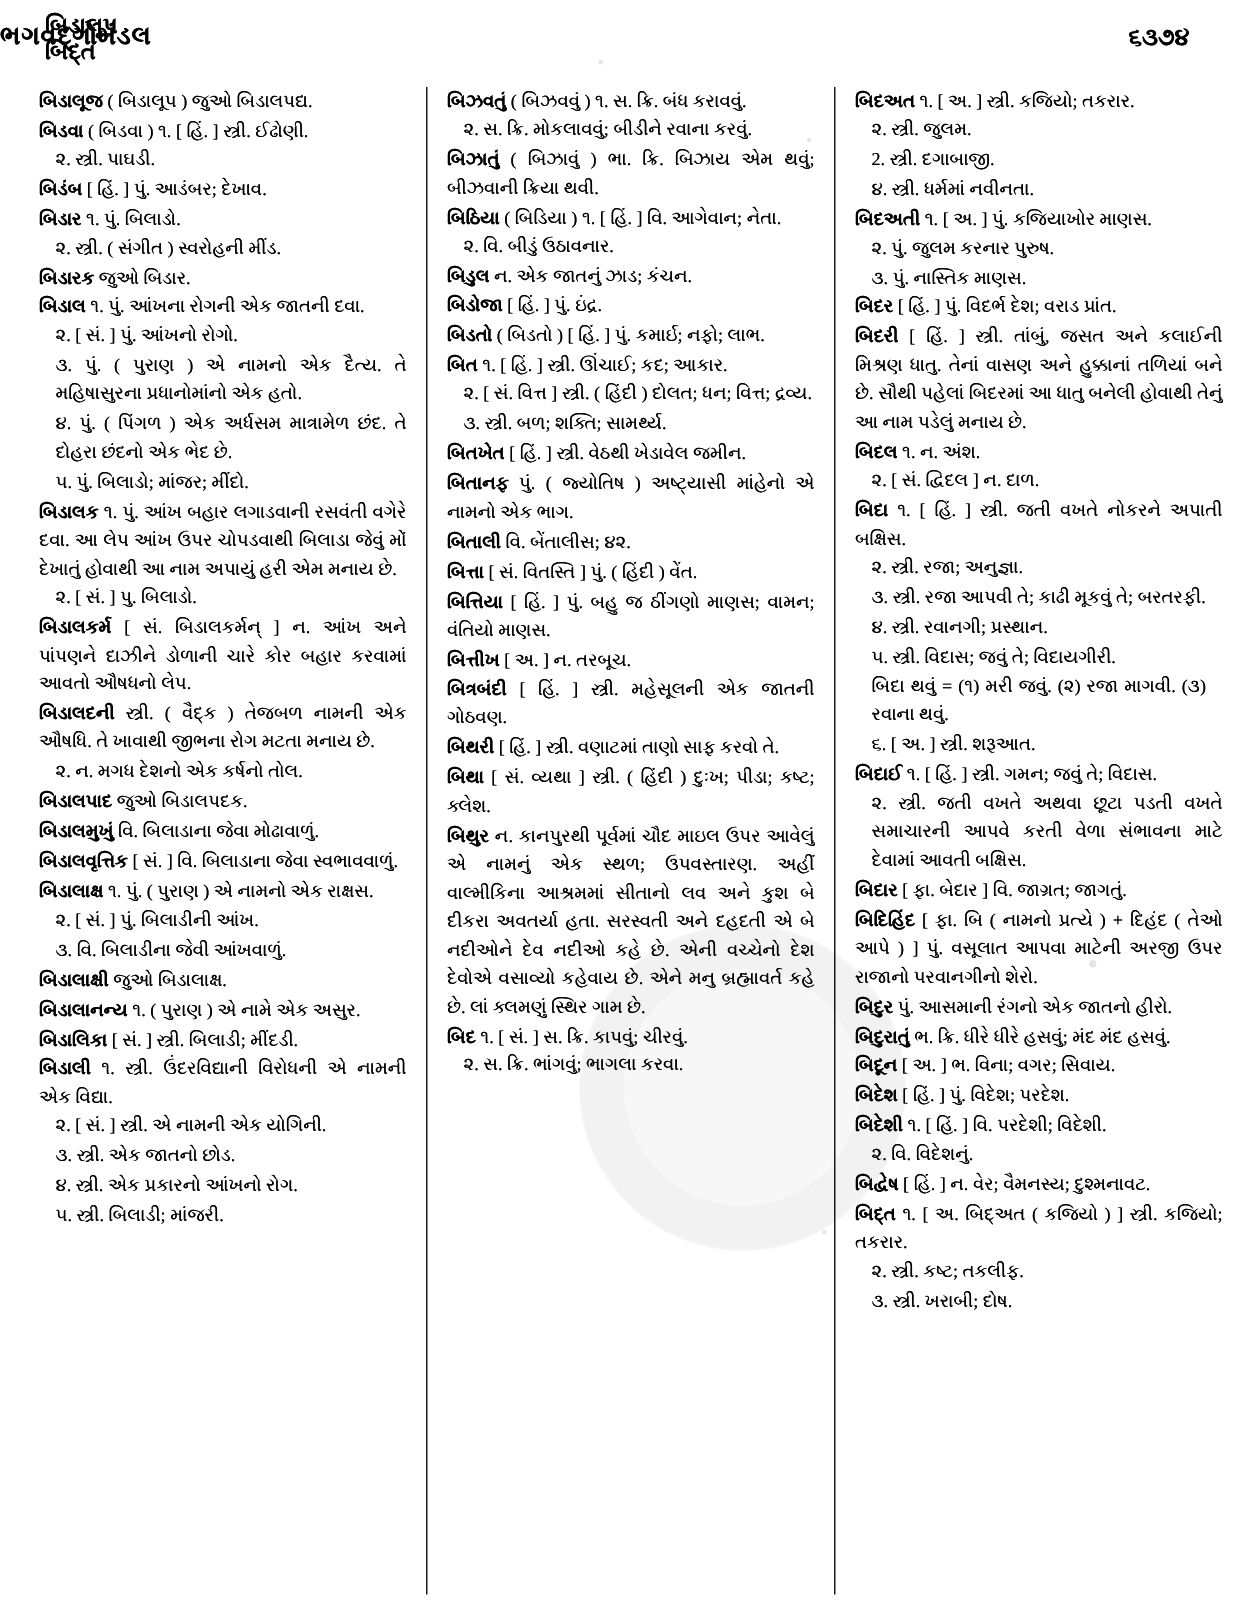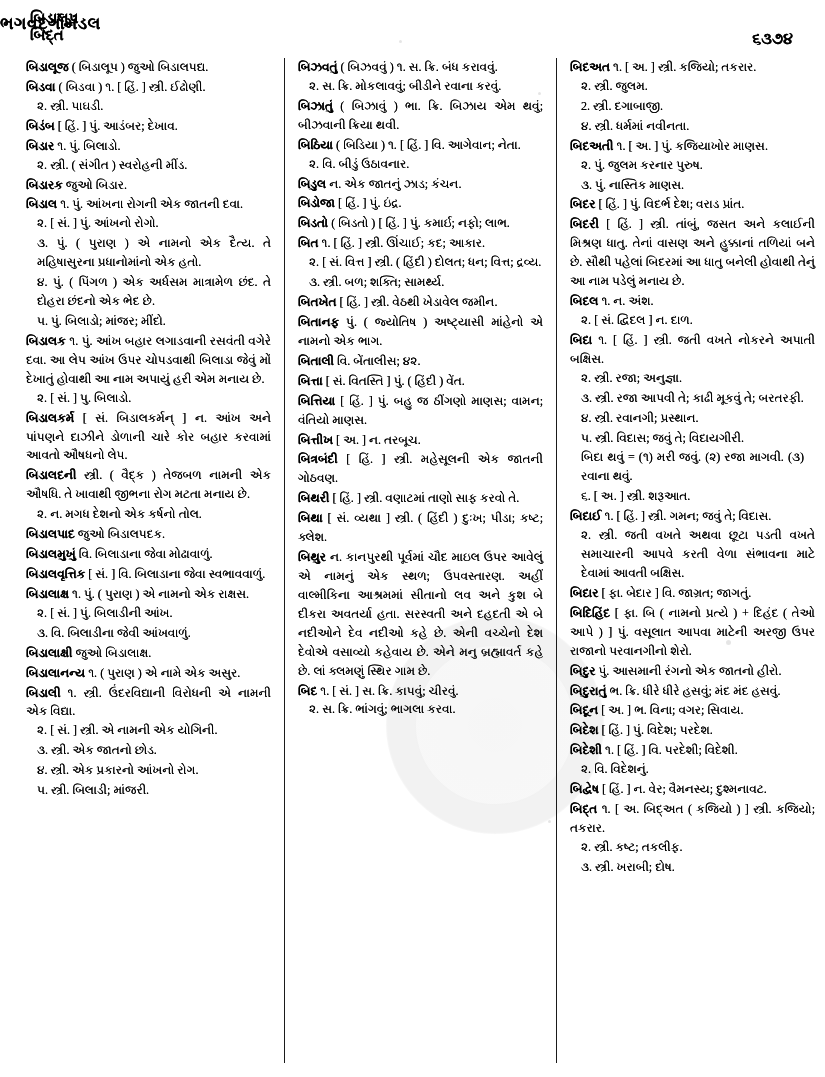--- a/index.html
+++ b/index.html
@@ -75,21 +75,21 @@
     left: 0; right: 0;
     top: 6px;
     text-align: left;
     font-size: 17px;
     font-weight: bold;
     letter-spacing: 0.5px;
   }
   .rh-right {
     position: absolute;
     right: 32px;
-    top: 22px;
+    top: 8px;
     font-size: 16px;
     font-weight: bold;
   }
 
   
   .columns {
     position: absolute;
     left: 26px;
     right: 22px;
     top: 58px;
@@ -213,20 +213,23 @@
           <div class="sense entry-body">૨. [ સં. ] પું. બિલાડીની આંખ.</div>
           <div class="sense entry-body">૩. વિ. બિલાડીના જેવી આંખવાળું.</div>
         </div>
         <div class="entry">
           <div class="entry-body"><span class="hw">બિડાલાક્ષી</span> જુઓ બિડાલાક્ષ.</div>
         </div>
         <div class="entry">
           <div class="entry-body"><span class="hw">બિડાલાનન્ય</span> ૧. ( પુરાણ ) એ નામે એક અસુર.</div>
         </div>
         <div class="entry">
+          <div class="entry-body"><span class="hw">બિડાલિકા</span> [ સં. ] સ્ત્રી. બિલાડી; મીંદડી.</div>
+        </div>
+        <div class="entry">
           <div class="entry-body"><span class="hw">બિડાલી</span> ૧. સ્ત્રી. ઉંદરવિદ્યાની વિરોધની એ નામની એક વિદ્યા.</div>
           <div class="sense entry-body">૨. [ સં. ] સ્ત્રી. એ નામની એક યોગિની.</div>
           <div class="sense entry-body">૩. સ્ત્રી. એક જાતનો છોડ.</div>
           <div class="sense entry-body">૪. સ્ત્રી. એક પ્રકારનો આંખનો રોગ.</div>
           <div class="sense entry-body">૫. સ્ત્રી. બિલાડી; માંજરી.</div>
         </div>
       </div>
     <div class="col-rule"></div>
     <div class="col" id="col-1">
         <div class="entry">

